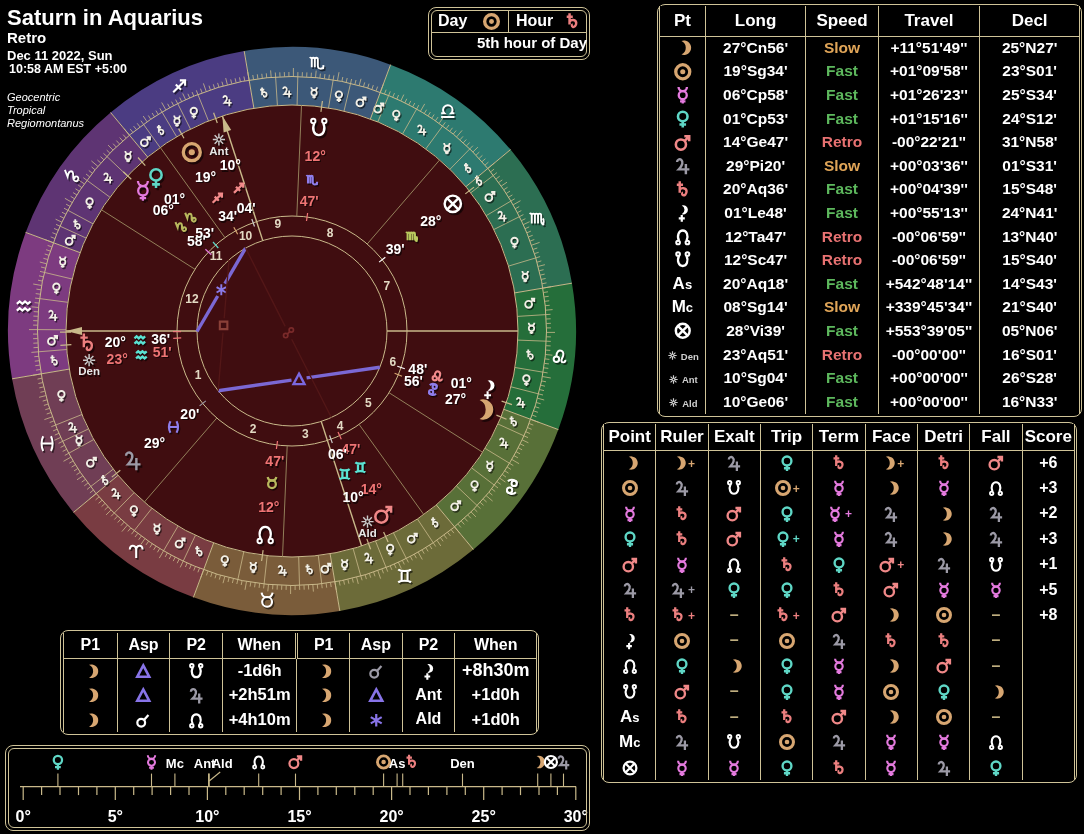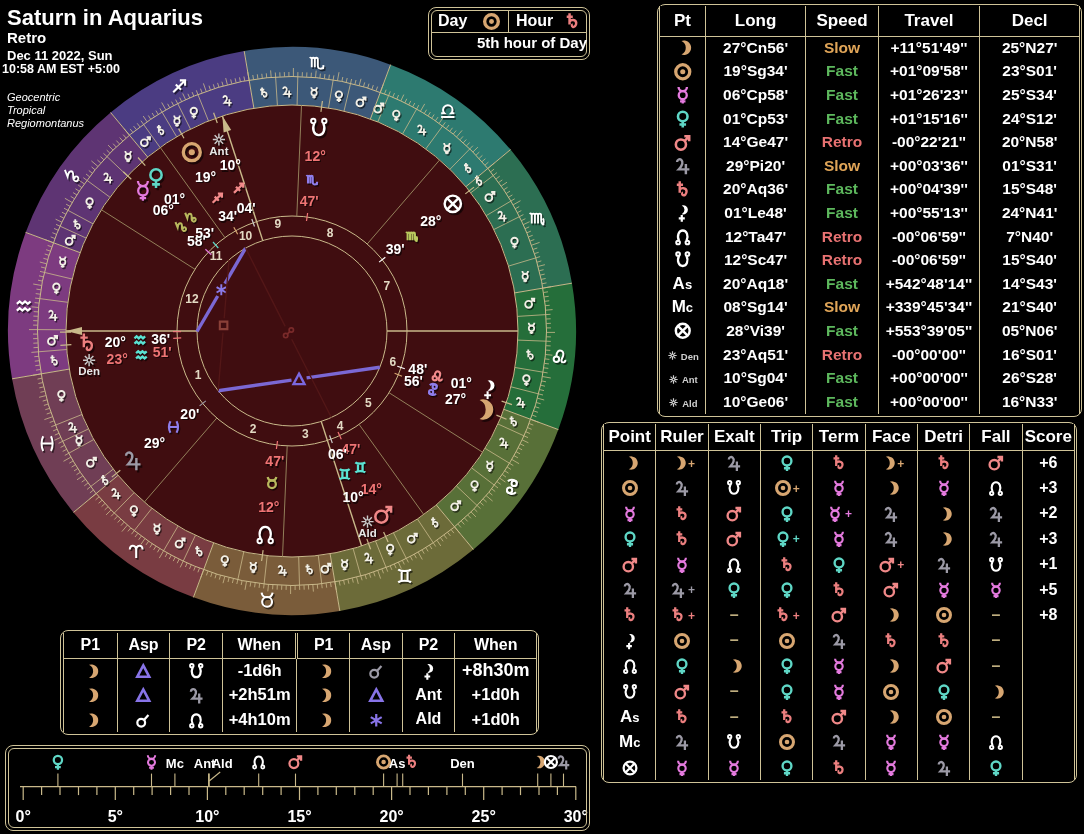--- a/index.html
+++ b/index.html
@@ -1457,21 +1457,21 @@
       </g>
       <g transform="translate(555.0,753.5) scale(0.850)" style="color:#9c9aa6;--swm:1.2">
         <path d="M4.2,6.2 C4.2,3.6 6.8,2.6 8.5,4 C10.7,5.9 9.9,9.6 6,13.7 L16.8,13.7 M13.2,8.2 L13.2,18.8" fill="none" stroke="currentColor" style="stroke-width:calc(var(--swm,1)*2.1)"></path>
       </g>
       <line x1="209.2" y1="781" x2="220.2" y2="772" stroke="#c9b98a" style="stroke-width:calc(var(--swm,1)*1.1)"></line>
 </svg>
 
 <div class="abs" style="left:7px;top:5px;color:#fff;font-weight:bold;font-size:22px">Saturn in Aquarius</div>
 <div class="abs" style="left:7px;top:29px;color:#fff;font-weight:bold;font-size:15px">Retro</div>
 <div class="abs" style="left:7px;top:48px;color:#fff;font-weight:bold;font-size:13px">Dec 11 2022, Sun</div>
-<div class="abs" style="left:2px;top:62px;color:#fff;font-weight:bold;font-size:12.5px">10:58 AM EST +5:00</div>
+<div class="abs" style="left:9px;top:62px;color:#fff;font-weight:bold;font-size:12.5px">10:58 AM EST +5:00</div>
 <div class="abs" style="left:7px;top:91px;color:#fff;font-style:italic;font-size:11px;line-height:13px">Geocentric<br>Tropical<br>Regiomontanus</div>
 
 <div class="frame" style="left:428px;top:7px;width:162px;height:53px"></div>
 <div class="frame2" style="left:431px;top:10px;width:156px;height:47px"></div>
 <div class="abs" style="left:431px;top:10px;width:156px;height:23px;border-bottom:1px solid #cfc398">
   <div class="abs" style="left:0;top:0;width:78px;height:23px;border-right:1px solid #cfc398"></div>
   <span class="abs wb" style="left:7px;top:2px;font-size:16px">Day</span>
   <svg class="abs" width="19" height="19" viewBox="0 0 20 20" style="left:51px;top:2px;color:#d7a671;--swm:1.25">
         <g>
           <circle cx="10" cy="10" r="7.2" fill="none" stroke="currentColor" style="stroke-width:calc(var(--swm,1)*2.8)"></circle>
@@ -1548,21 +1548,21 @@
           <tr>
             <td><svg class="gi" width="19.5" height="19.5" viewBox="0 0 20 20" style="color:#f08888;--swm:1.2">
                 <g>
                   <circle cx="8.1" cy="11.9" r="5.2" fill="none" stroke="currentColor" style="stroke-width:calc(var(--swm,1)*2.2)"></circle>
                   <path d="M11.9,8.1 L16.3,3.7 M11.6,3.4 L16.6,3.4 L16.6,8.4" fill="none" stroke="currentColor" style="stroke-width:calc(var(--swm,1)*2.2)"></path>
                 </g>
               </svg></td>
             <td class="wb">14°Ge47'</td>
             <td style="color:#e87272;font-weight:bold">Retro</td>
             <td class="wb">-00°22'21''</td>
-            <td class="wb">20°N58'</td>
+            <td class="wb">31°N58'</td>
           </tr>
           <tr>
             <td><svg class="gi" width="19.5" height="19.5" viewBox="0 0 20 20" style="color:#9c9aa6;--swm:1.2">
                 <g>
                   <path d="M4.2,6.2 C4.2,3.6 6.8,2.6 8.5,4 C10.7,5.9 9.9,9.6 6,13.7 L16.8,13.7 M13.2,8.2 L13.2,18.8" fill="none" stroke="currentColor" style="stroke-width:calc(var(--swm,1)*2.1)"></path>
                 </g>
               </svg></td>
             <td class="wb">29°Pi20'</td>
             <td style="color:#e0a558;font-weight:bold">Slow</td>
             <td class="wb">+00°03'36''</td>
@@ -1597,21 +1597,21 @@
             <td><svg class="gi" width="19.5" height="19.5" viewBox="0 0 20 20" style="color:#ffffff;--swm:1.2">
                 <g>
                   <path d="M6.1,14.1 C3.7,8.6 6.1,3.6 10,3.6 C13.9,3.6 16.3,8.6 13.9,14.1" fill="none" stroke="currentColor" style="stroke-width:calc(var(--swm,1)*2)"></path>
                   <circle cx="5.2" cy="15.9" r="1.9" fill="none" stroke="currentColor" style="stroke-width:calc(var(--swm,1)*1.7)"></circle>
                   <circle cx="14.8" cy="15.9" r="1.9" fill="none" stroke="currentColor" style="stroke-width:calc(var(--swm,1)*1.7)"></circle>
                 </g>
               </svg></td>
             <td class="wb">12°Ta47'</td>
             <td style="color:#e87272;font-weight:bold">Retro</td>
             <td class="wb">-00°06'59''</td>
-            <td class="wb">7°N40'</td>
+            <td class="wb">13°N40'</td>
           </tr>
           <tr>
             <td><svg class="gi" width="19.5" height="19.5" viewBox="0 0 20 20" style="color:#ffffff;--swm:1.2">
                 <g>
                   <path d="M6.1,5.9 C3.7,11.4 6.1,16.4 10,16.4 C13.9,16.4 16.3,11.4 13.9,5.9" fill="none" stroke="currentColor" style="stroke-width:calc(var(--swm,1)*2)"></path>
                   <circle cx="5.2" cy="4.1" r="1.9" fill="none" stroke="currentColor" style="stroke-width:calc(var(--swm,1)*1.7)"></circle>
                   <circle cx="14.8" cy="4.1" r="1.9" fill="none" stroke="currentColor" style="stroke-width:calc(var(--swm,1)*1.7)"></circle>
                 </g>
               </svg></td>
             <td class="wb">12°Sc47'</td>

